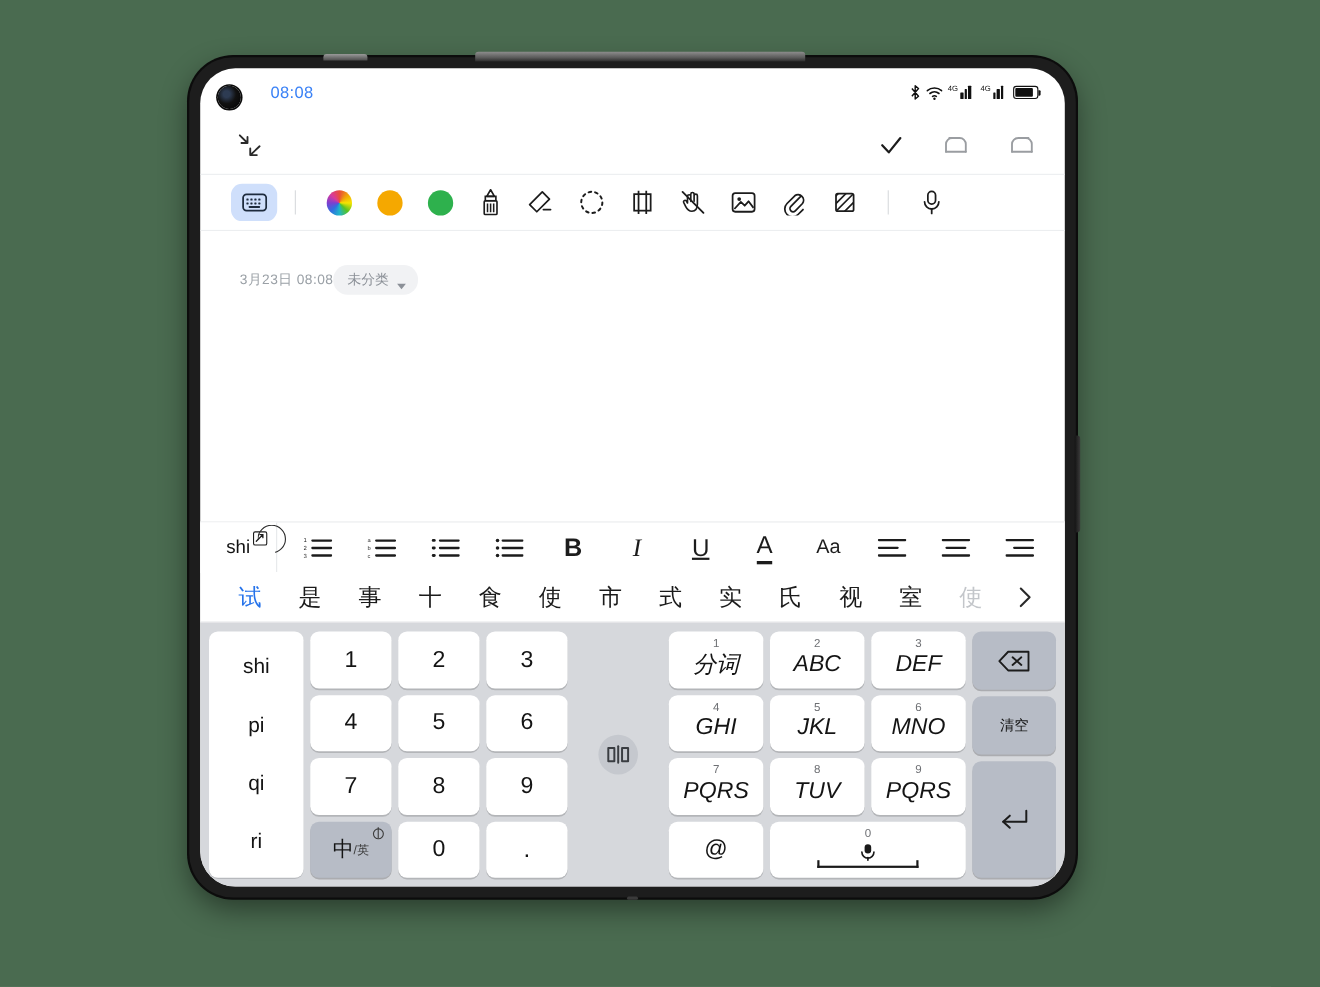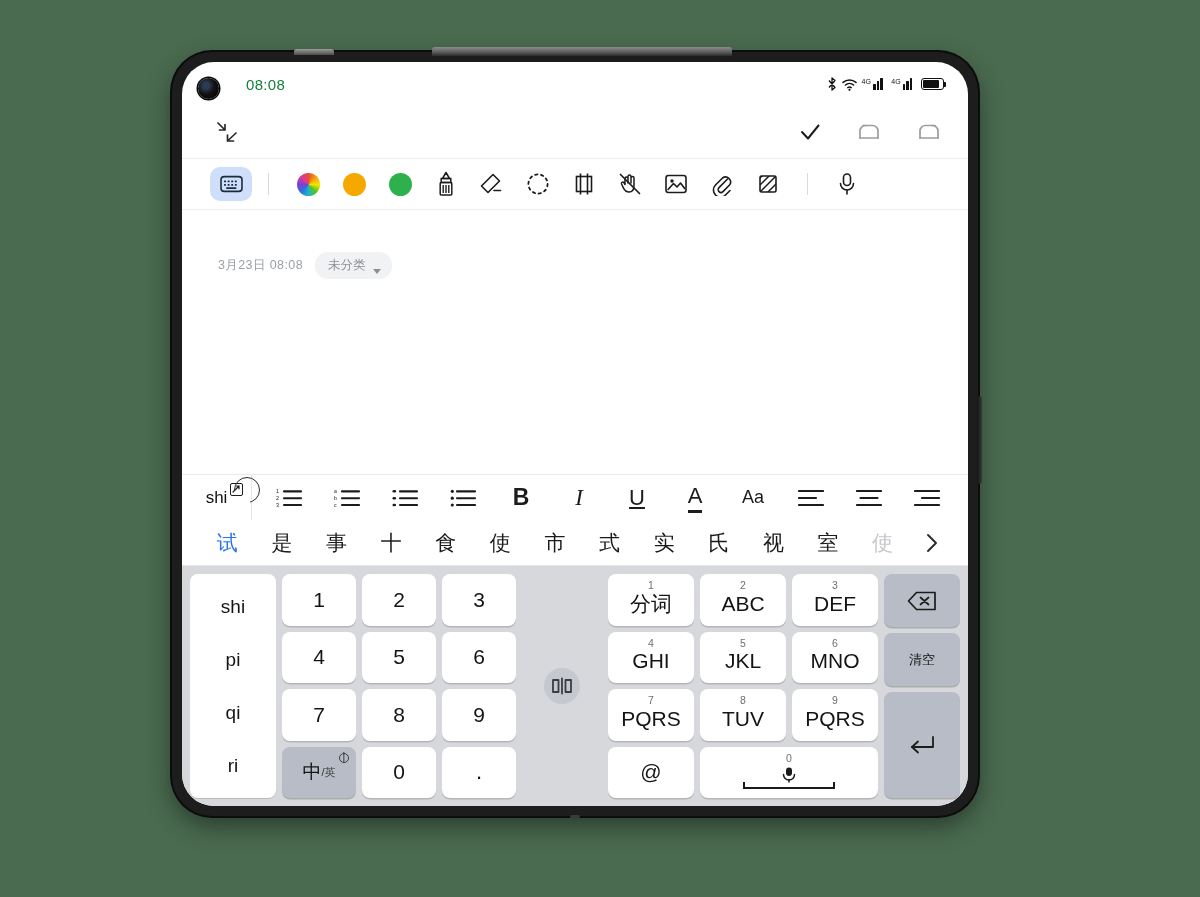--- a/index.html
+++ b/index.html
@@ -62,21 +62,21 @@
     padding: 0 24px 0 18px;
   }
   .camera-hole {
     position: absolute; left: 16px; top: 16px;
     width: 21px; height: 21px; border-radius: 50%;
     background: radial-gradient(circle at 38% 36%, #2d3b52 0 16%, #111 46%, #000 100%);
     box-shadow: 0 0 0 1.5px #0a0a0a;
   }
   .status-time {
     margin-left: 46px;
-    font-size: 15px; color: #15803d; letter-spacing: .3px;
+    font-size: 15px; color: #3b82f6; letter-spacing: .3px;
   }
   .status-icons {
     display: flex; align-items: center; gap: 5px;
     font-size: 12px; color: #111;
   }
   .si { display: inline-flex; align-items: center; }
   .sig { display: inline-flex; align-items: flex-end; gap: 1px; height: 12px; }
   .sig i { display: block; width: 2.6px; background: #111; border-radius: .5px; }
   .sig i:nth-child(1){ height: 4px; }
   .sig i:nth-child(2){ height: 6.5px; }
@@ -123,21 +123,21 @@
   }
   .swatch { width: 23px; height: 23px; border-radius: 50%; }
   .wheel {
     width: 23px; height: 23px; border-radius: 50%;
     background: conic-gradient(#e94b3c, #f0a30a, #f6e400, #58c322, #1fb5c9, #2f6fe0, #7d3fd0, #d9399b, #e94b3c);
   }
 
   
   .note-body { padding: 16px 32px 0 36px; }
   .note-title { font-size: 30px; color: #a9adb3; letter-spacing: 1px; }
-  .note-meta { margin-top: 26px; display: flex; align-items: center; gap: 12px; }
+  .note-meta { margin-top: 15px; display: flex; align-items: center; }
   .note-date { font-size: 12.5px; color: #9aa0a6; letter-spacing: .4px; }
   .note-cat {
     display: inline-flex; align-items: flex-end; gap: 7px;
     background: #f1f2f4; color: #8b9097;
     border-radius: 13px; padding: 5px 11px 5px 13px;
     font-size: 12.5px; cursor: pointer;
   }
   .caret-dn {
     width: 0; height: 0;
     border-left: 4.5px solid transparent; border-right: 4.5px solid transparent;
@@ -224,21 +224,21 @@
     font-size: 21px; color: #141414; cursor: pointer;
     box-shadow: 0 1.5px 0 rgba(0,0,0,.16);
     position: relative;
     user-select: none;
   }
   .key.gray { background: #b7bcc6; box-shadow: 0 1.5px 0 rgba(0,0,0,.2); }
   .key .sup {
     position: absolute; top: 5px; left: 50%; transform: translateX(-50%);
     font-size: 10.5px; color: #6d6f73;
   }
-  .key .main { margin-top: 8px; }
+  .key .main { margin-top: 8px; font-style: italic; }
   .key.sym { font-size: 19px; }
   .key.lang { font-size: 19px; }
   .key.lang .sub { font-size: 11px; color: #3b3b3b; }
   .key.lang .globe {
     position: absolute; right: 7px; top: 6px;
     width: 10px; height: 10px; border: 1.3px solid #3c3c3c; border-radius: 50%;
   }
   .key.lang .globe::after {
     content:""; position:absolute; left:50%; top:-1.3px; width:1.3px; height:10px;
     background:#3c3c3c; transform: translateX(-50%);

